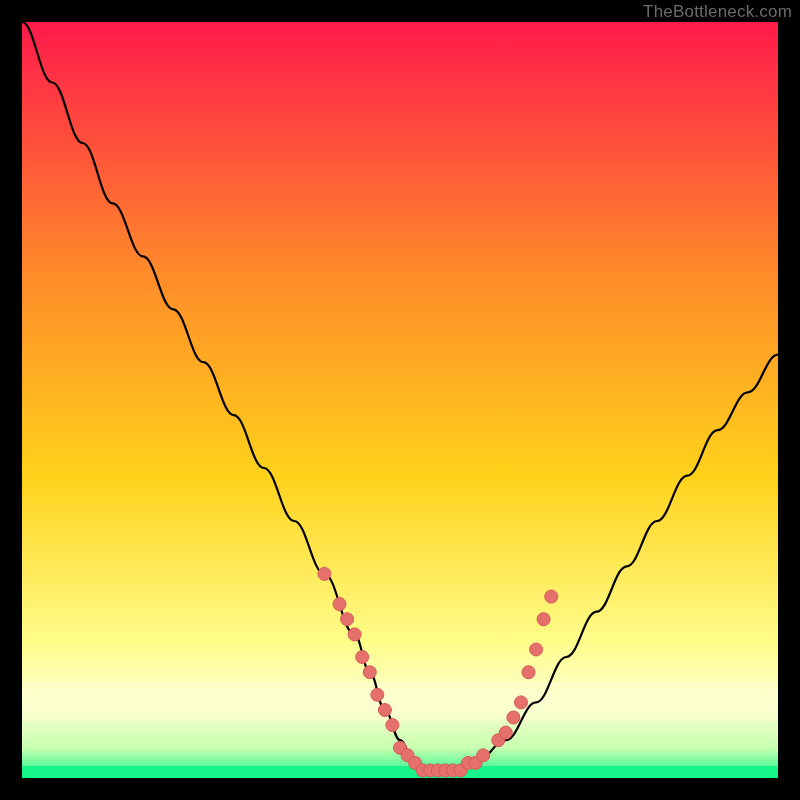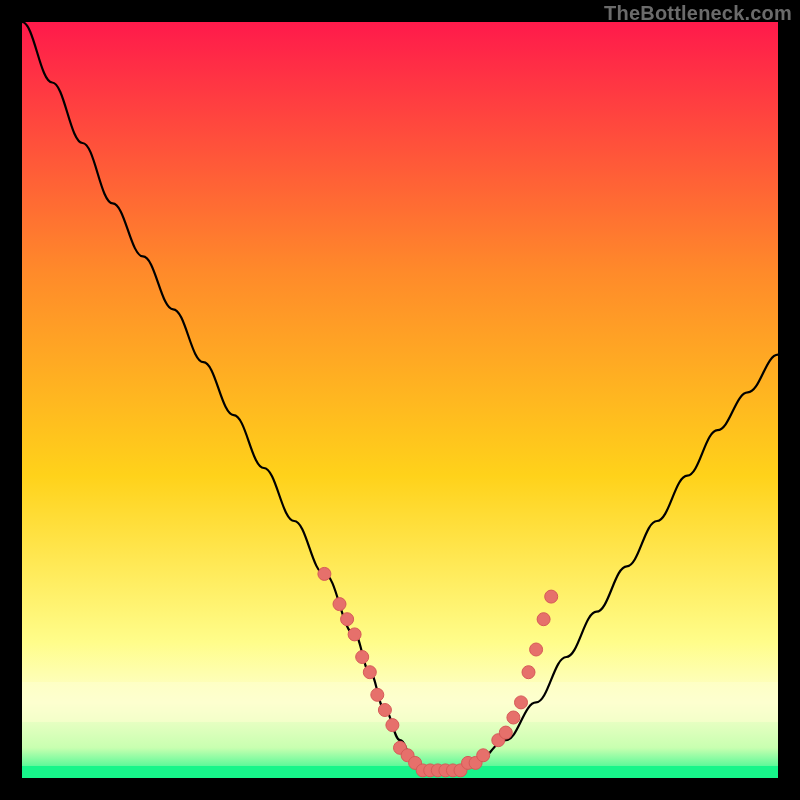--- a/index.html
+++ b/index.html
@@ -24,22 +24,22 @@
     left: 0;
     top: 0;
     width: 756px;
     height: 756px;
   }
   .watermark {
     position: absolute;
     top: 2px;
     right: 8px;
     color: #6b6b6b;
-    font-size: 20px;
-    font-weight: 700;
+    font-size: 17px;
+    font-weight: 400;
     letter-spacing: 0.2px;
   }
   svg { display: block; }
 </style>
 </head>
 <body>
 
 <div class="watermark">TheBottleneck.com</div>
 
 <div class="frame">

